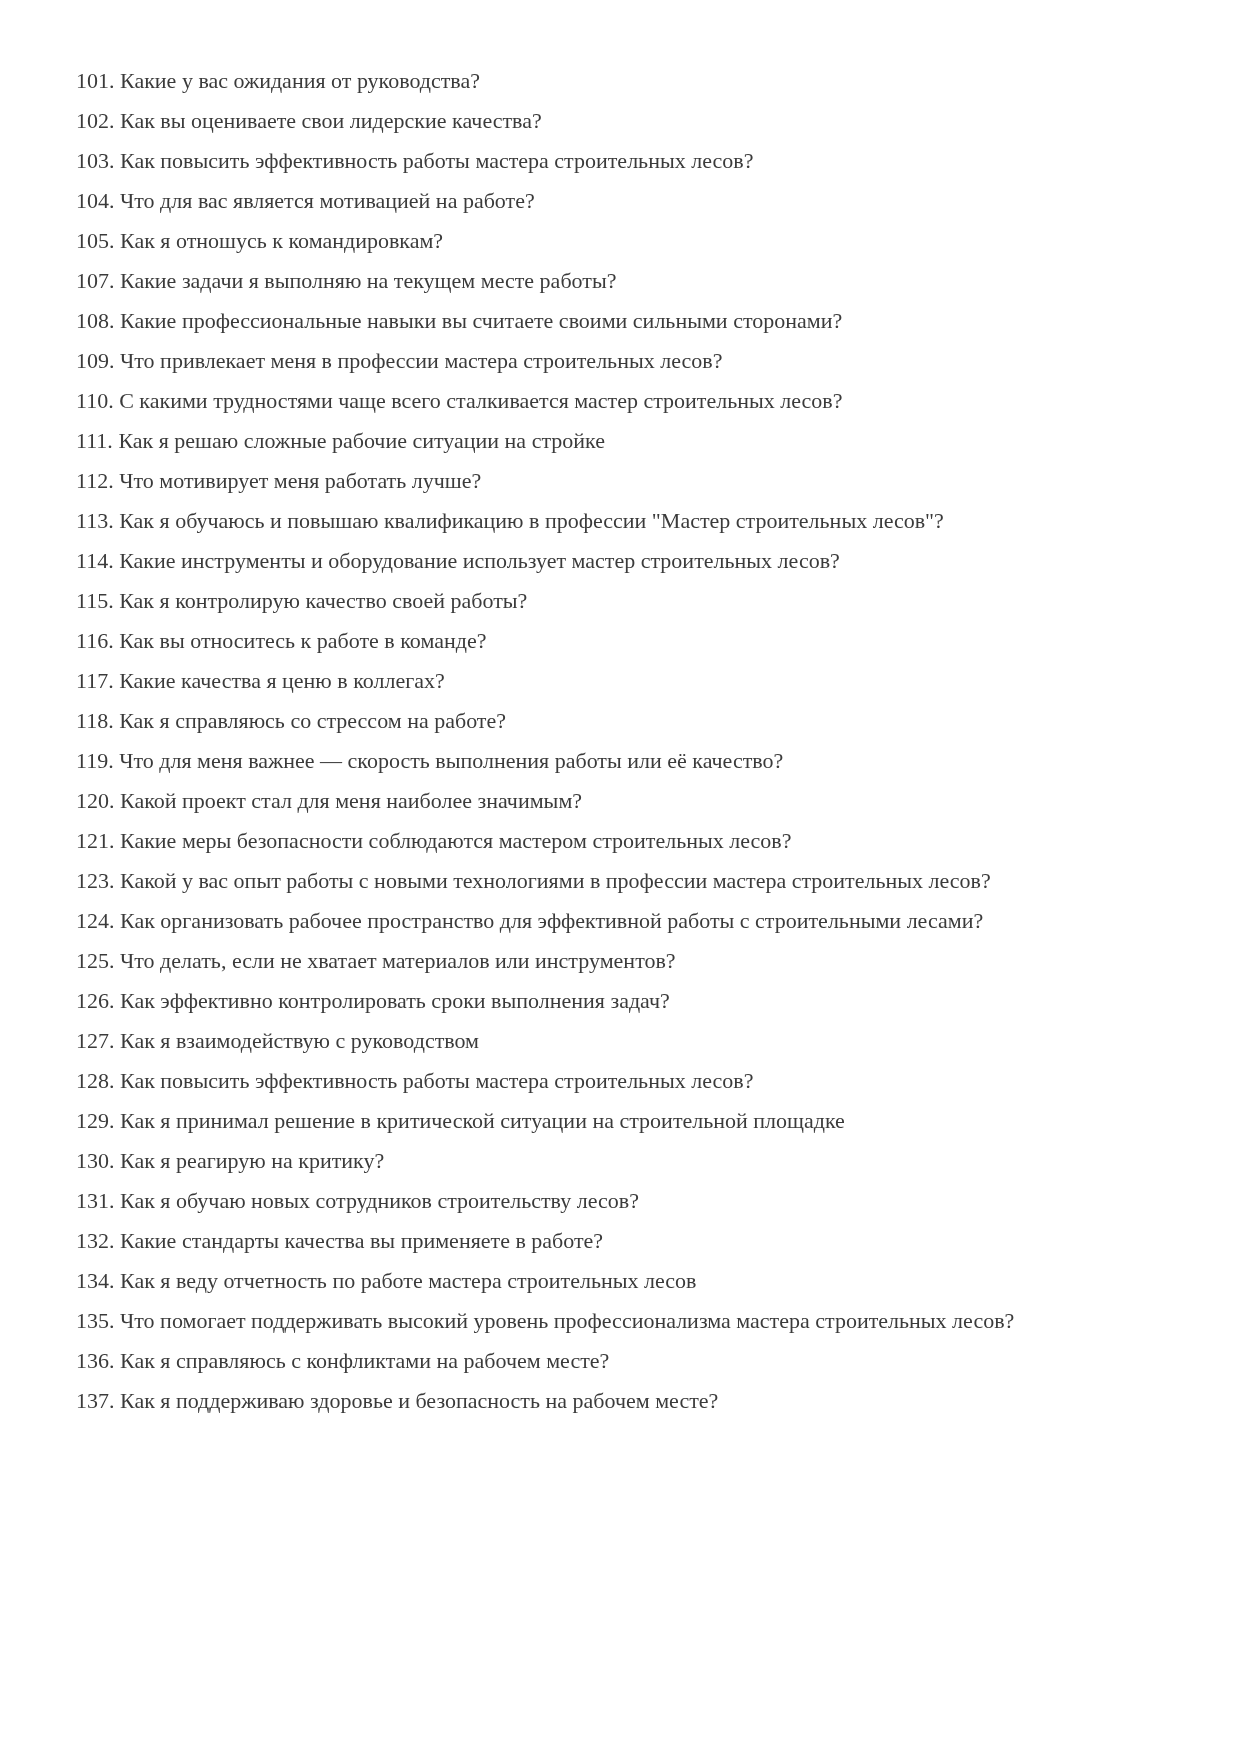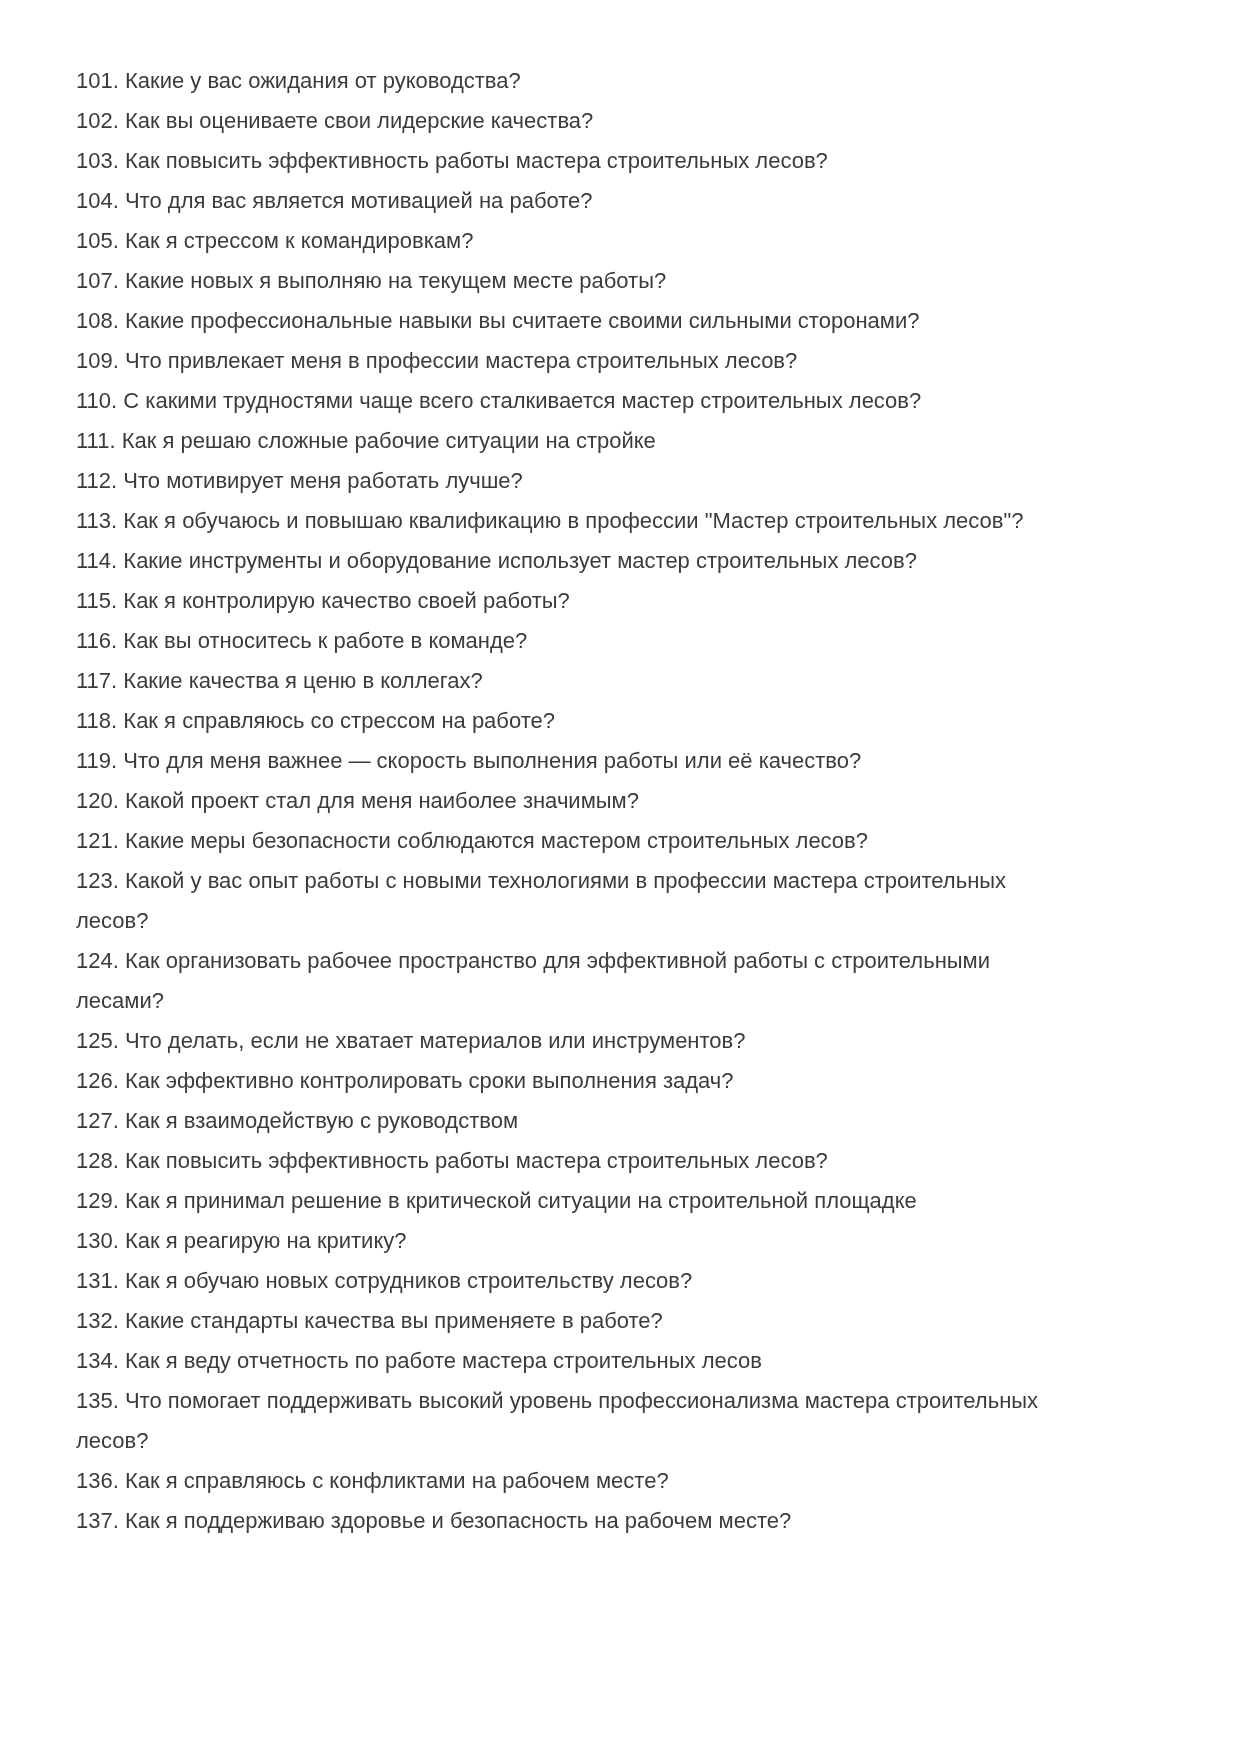--- a/index.html
+++ b/index.html
@@ -32,33 +32,33 @@
     letter-spacing: 0;
   }
   .item-number, .item-text {
     display: inline;
   }
 </style>
 </head>
 <body style="background: rgb(255, 255, 255);">
 
 <main class="page">
-  <section class="question-list" id="question-list" style="color: rgb(59, 59, 59);">
+  <section class="question-list" id="question-list" style="color: rgb(59, 59, 59); font-family: Liberation Serif, serif;">
   <p class="item"><span class="item-number">101.</span> <span class="item-text">Какие у вас ожидания от руководства?</span></p>
 
   <p class="item"><span class="item-number">102.</span> <span class="item-text">Как вы оцениваете свои лидерские качества?</span></p>
 
   <p class="item"><span class="item-number">103.</span> <span class="item-text">Как повысить эффективность работы мастера строительных лесов?</span></p>
 
   <p class="item"><span class="item-number">104.</span> <span class="item-text">Что для вас является мотивацией на работе?</span></p>
 
-  <p class="item"><span class="item-number">105.</span> <span class="item-text">Как я стрессом к командировкам?</span></p>
+  <p class="item"><span class="item-number">105.</span> <span class="item-text">Как я отношусь к командировкам?</span></p>
 
 
-  <p class="item"><span class="item-number">107.</span> <span class="item-text">Какие новых я выполняю на текущем месте работы?</span></p>
+  <p class="item"><span class="item-number">107.</span> <span class="item-text">Какие задачи я выполняю на текущем месте работы?</span></p>
 
   <p class="item"><span class="item-number">108.</span> <span class="item-text">Какие профессиональные навыки вы считаете своими сильными сторонами?</span></p>
 
   <p class="item"><span class="item-number">109.</span> <span class="item-text">Что привлекает меня в профессии мастера строительных лесов?</span></p>
 
   <p class="item"><span class="item-number">110.</span> <span class="item-text">С какими трудностями чаще всего сталкивается мастер строительных лесов?</span></p>
 
   <p class="item"><span class="item-number">111.</span> <span class="item-text">Как я решаю сложные рабочие ситуации на стройке</span></p>
 
   <p class="item"><span class="item-number">112.</span> <span class="item-text">Что мотивирует меня работать лучше?</span></p>

